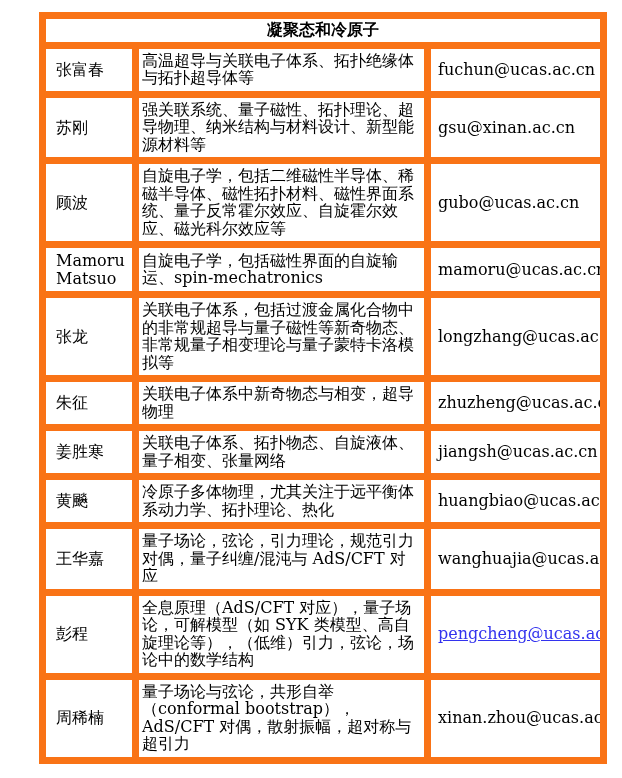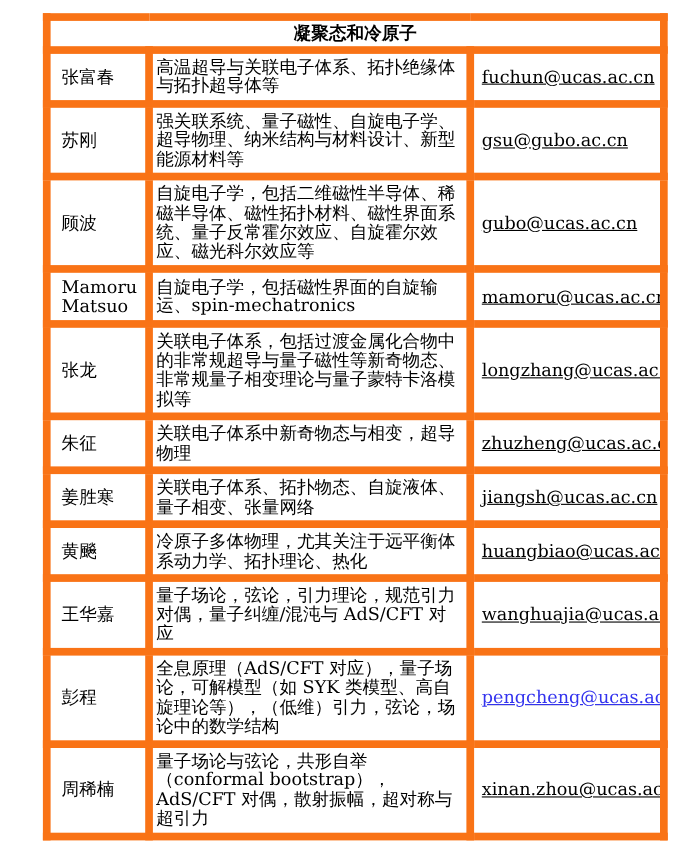--- a/index.html
+++ b/index.html
@@ -43,21 +43,20 @@
   }
   td.name-cell {
     padding: 4px 4px 4px 10px;
   }
   td.research-cell {
     padding: 3px 8px 4px 3px;
   }
   td.email-cell {
     padding: 3px 3px 3px 7px;
     font-size: 15px;
-    text-decoration: underline;
   }
   .email-link {
     color: #3333ee;
     text-decoration: underline;
     cursor: pointer;
   }
 </style>
 </head>
 <body>
 
@@ -72,22 +71,22 @@
         <tr>
           <td colspan="3" class="section-header">凝聚态和冷原子</td>
         </tr>
         <tr>
           <td class="name-cell">张富春</td>
           <td class="research-cell">高温超导与关联电子体系、拓扑绝缘体与拓扑超导体等</td>
           <td class="email-cell"><span>fuchun@ucas.ac.cn</span></td>
         </tr>
         <tr>
           <td class="name-cell">苏刚</td>
-          <td class="research-cell">强关联系统、量子磁性、自旋电子学、超导物理、纳米结构与材料设计、新型能源材料等</td>
-          <td class="email-cell"><span>gsu@gubo.ac.cn</span></td>
+          <td class="research-cell">强关联系统、量子磁性、拓扑理论、超导物理、纳米结构与材料设计、新型能源材料等</td>
+          <td class="email-cell"><span>gsu@xinan.ac.cn</span></td>
         </tr>
         <tr>
           <td class="name-cell">顾波</td>
           <td class="research-cell">自旋电子学，包括二维磁性半导体、稀磁半导体、磁性拓扑材料、磁性界面系统、量子反常霍尔效应、自旋霍尔效应、磁光科尔效应等</td>
           <td class="email-cell"><span>gubo@ucas.ac.cn</span></td>
         </tr>
         <tr>
           <td class="name-cell">Mamoru Matsuo</td>
           <td class="research-cell">自旋电子学，包括磁性界面的自旋输运、spin-mechatronics</td>
           <td class="email-cell"><span>mamoru@ucas.ac.cn</span></td>

